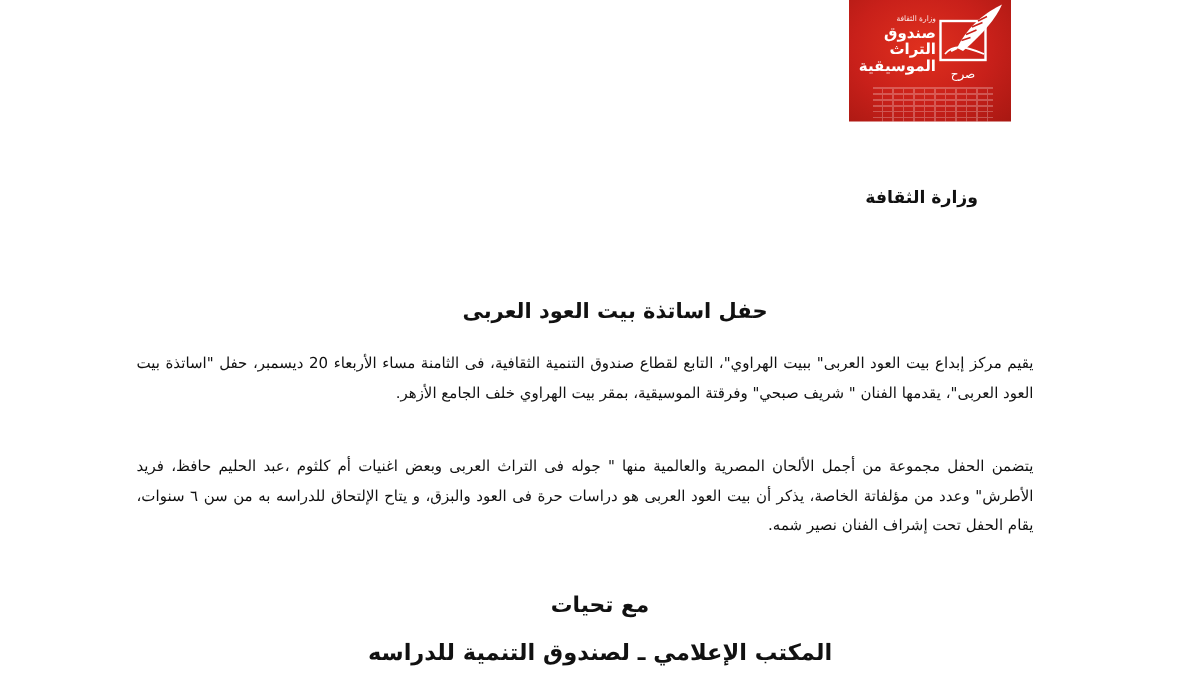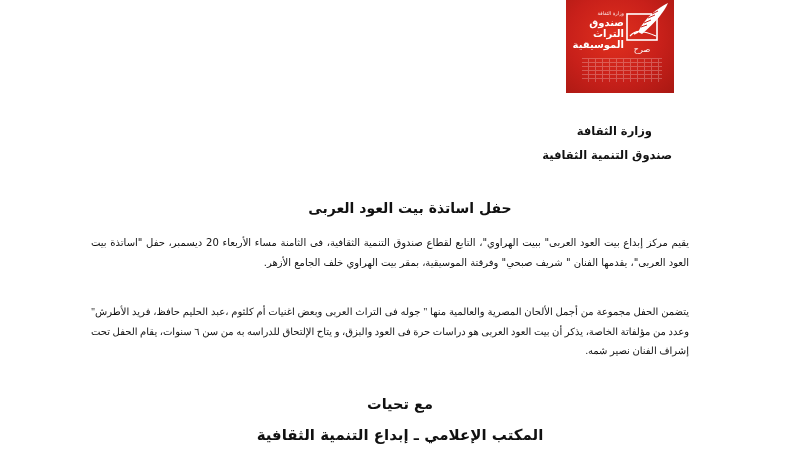--- a/index.html
+++ b/index.html
@@ -6,21 +6,21 @@
     body {
       width: 800px; height: 450px; overflow: hidden;
       background: #ffffff;
       font-family: "DejaVu Sans", "Liberation Sans", sans-serif;
       color: #111;
       position: relative;
     }
     .logo {
       position: absolute;
       left: 566px; top: 0;
-      width: 108px; height: 93px;
+      width: 108px; height: 81px;
       background: radial-gradient(ellipse at 45% 40%, #e0301e 0%, #c8201a 55%, #a81812 100%);
       overflow: hidden;
     }
     .logo-text {
       position: absolute; left: 14px; top: 10px;
       color: #fff; font-weight: bold; font-size: 10px; line-height: 11px;
       direction: rtl; text-align: right; width: 44px;
     }
     .logo-text .small { font-size: 5px; line-height: 7px; font-weight: normal; opacity: .9; }
     .logo-emblem {
@@ -45,21 +45,21 @@
       position: absolute; left: 0; width: 800px; top: 200px;
       text-align: center; direction: rtl;
       font-weight: bold; font-size: 14px; padding-left: 10px;
     }
     .para {
       position: absolute; left: 91px; width: 598px;
       direction: rtl; text-align: justify; text-align-last: right;
       font-size: 10px; line-height: 19.5px;
     }
     .p1 { top: 233px; }
-    .p2 { top: 302px; font-family: Liberation Serif, serif; }
+    .p2 { top: 302px; }
     .closing {
       position: absolute; left: 0; width: 800px;
       text-align: center; direction: rtl; font-weight: bold;
     }
     .c1 { top: 396px; font-size: 14.5px; }
     .c2 { top: 426px; font-size: 15px; }
   </style>
 </head>
 <body>
 
@@ -76,22 +76,21 @@
     <path d="M28 12 l6 -3 M24 16 l7 -3 M20 21 l7 -3 M17 25 l6 -2" stroke="#c8201a" stroke-width="1"></path>
     <path d="M6 34 C12 27, 20 29, 32 34" stroke="#fff" stroke-width="1.2" fill="none"></path>
     <path d="M10 32 L14 30" stroke="#fff" stroke-width="1.5"></path>
     <text x="18" y="50" font-size="8" fill="#fff" text-anchor="middle" font-family="DejaVu Sans, sans-serif">صرح</text>
   </svg>
   <div class="logo-pattern"></div>
 </div>
 
 <div class="header-block">
   <div class="l1">وزارة الثقافة</div>
-  <div class="l2">صندوق التنمية الثقافية</div>
 </div>
 
 <div class="title">حفل اساتذة بيت العود العربى</div>
 
 <div class="para p1">يقيم مركز إبداع بيت العود العربى" ببيت الهراوي"، التابع لقطاع صندوق التنمية الثقافية، فى الثامنة مساء الأربعاء 20 ديسمبر، حفل "اساتذة بيت العود العربى"،  يقدمها الفنان " شريف صبحي" وفرقتة الموسيقية، بمقر بيت الهراوي خلف الجامع الأزهر.</div>
 <div class="para p2">يتضمن الحفل مجموعة من أجمل الألحان المصرية والعالمية منها " جوله فى التراث العربى وبعض اغنيات أم كلثوم ،عبد الحليم حافظ، فريد الأطرش" وعدد من مؤلفاتة الخاصة،  يذكر أن بيت العود العربى هو دراسات حرة فى العود والبزق، و يتاح الإلتحاق للدراسه به من سن ٦ سنوات، يقام الحفل  تحت إشراف الفنان نصير شمه.</div>
 
 <div class="closing c1">مع تحيات</div>
-<div class="closing c2">المكتب الإعلامي ـ إبداع التنمية الثقافية</div>
+<div class="closing c2">المكتب الإعلامي ـ لصندوق التنمية للدراسه</div>
 
 </body></html>

